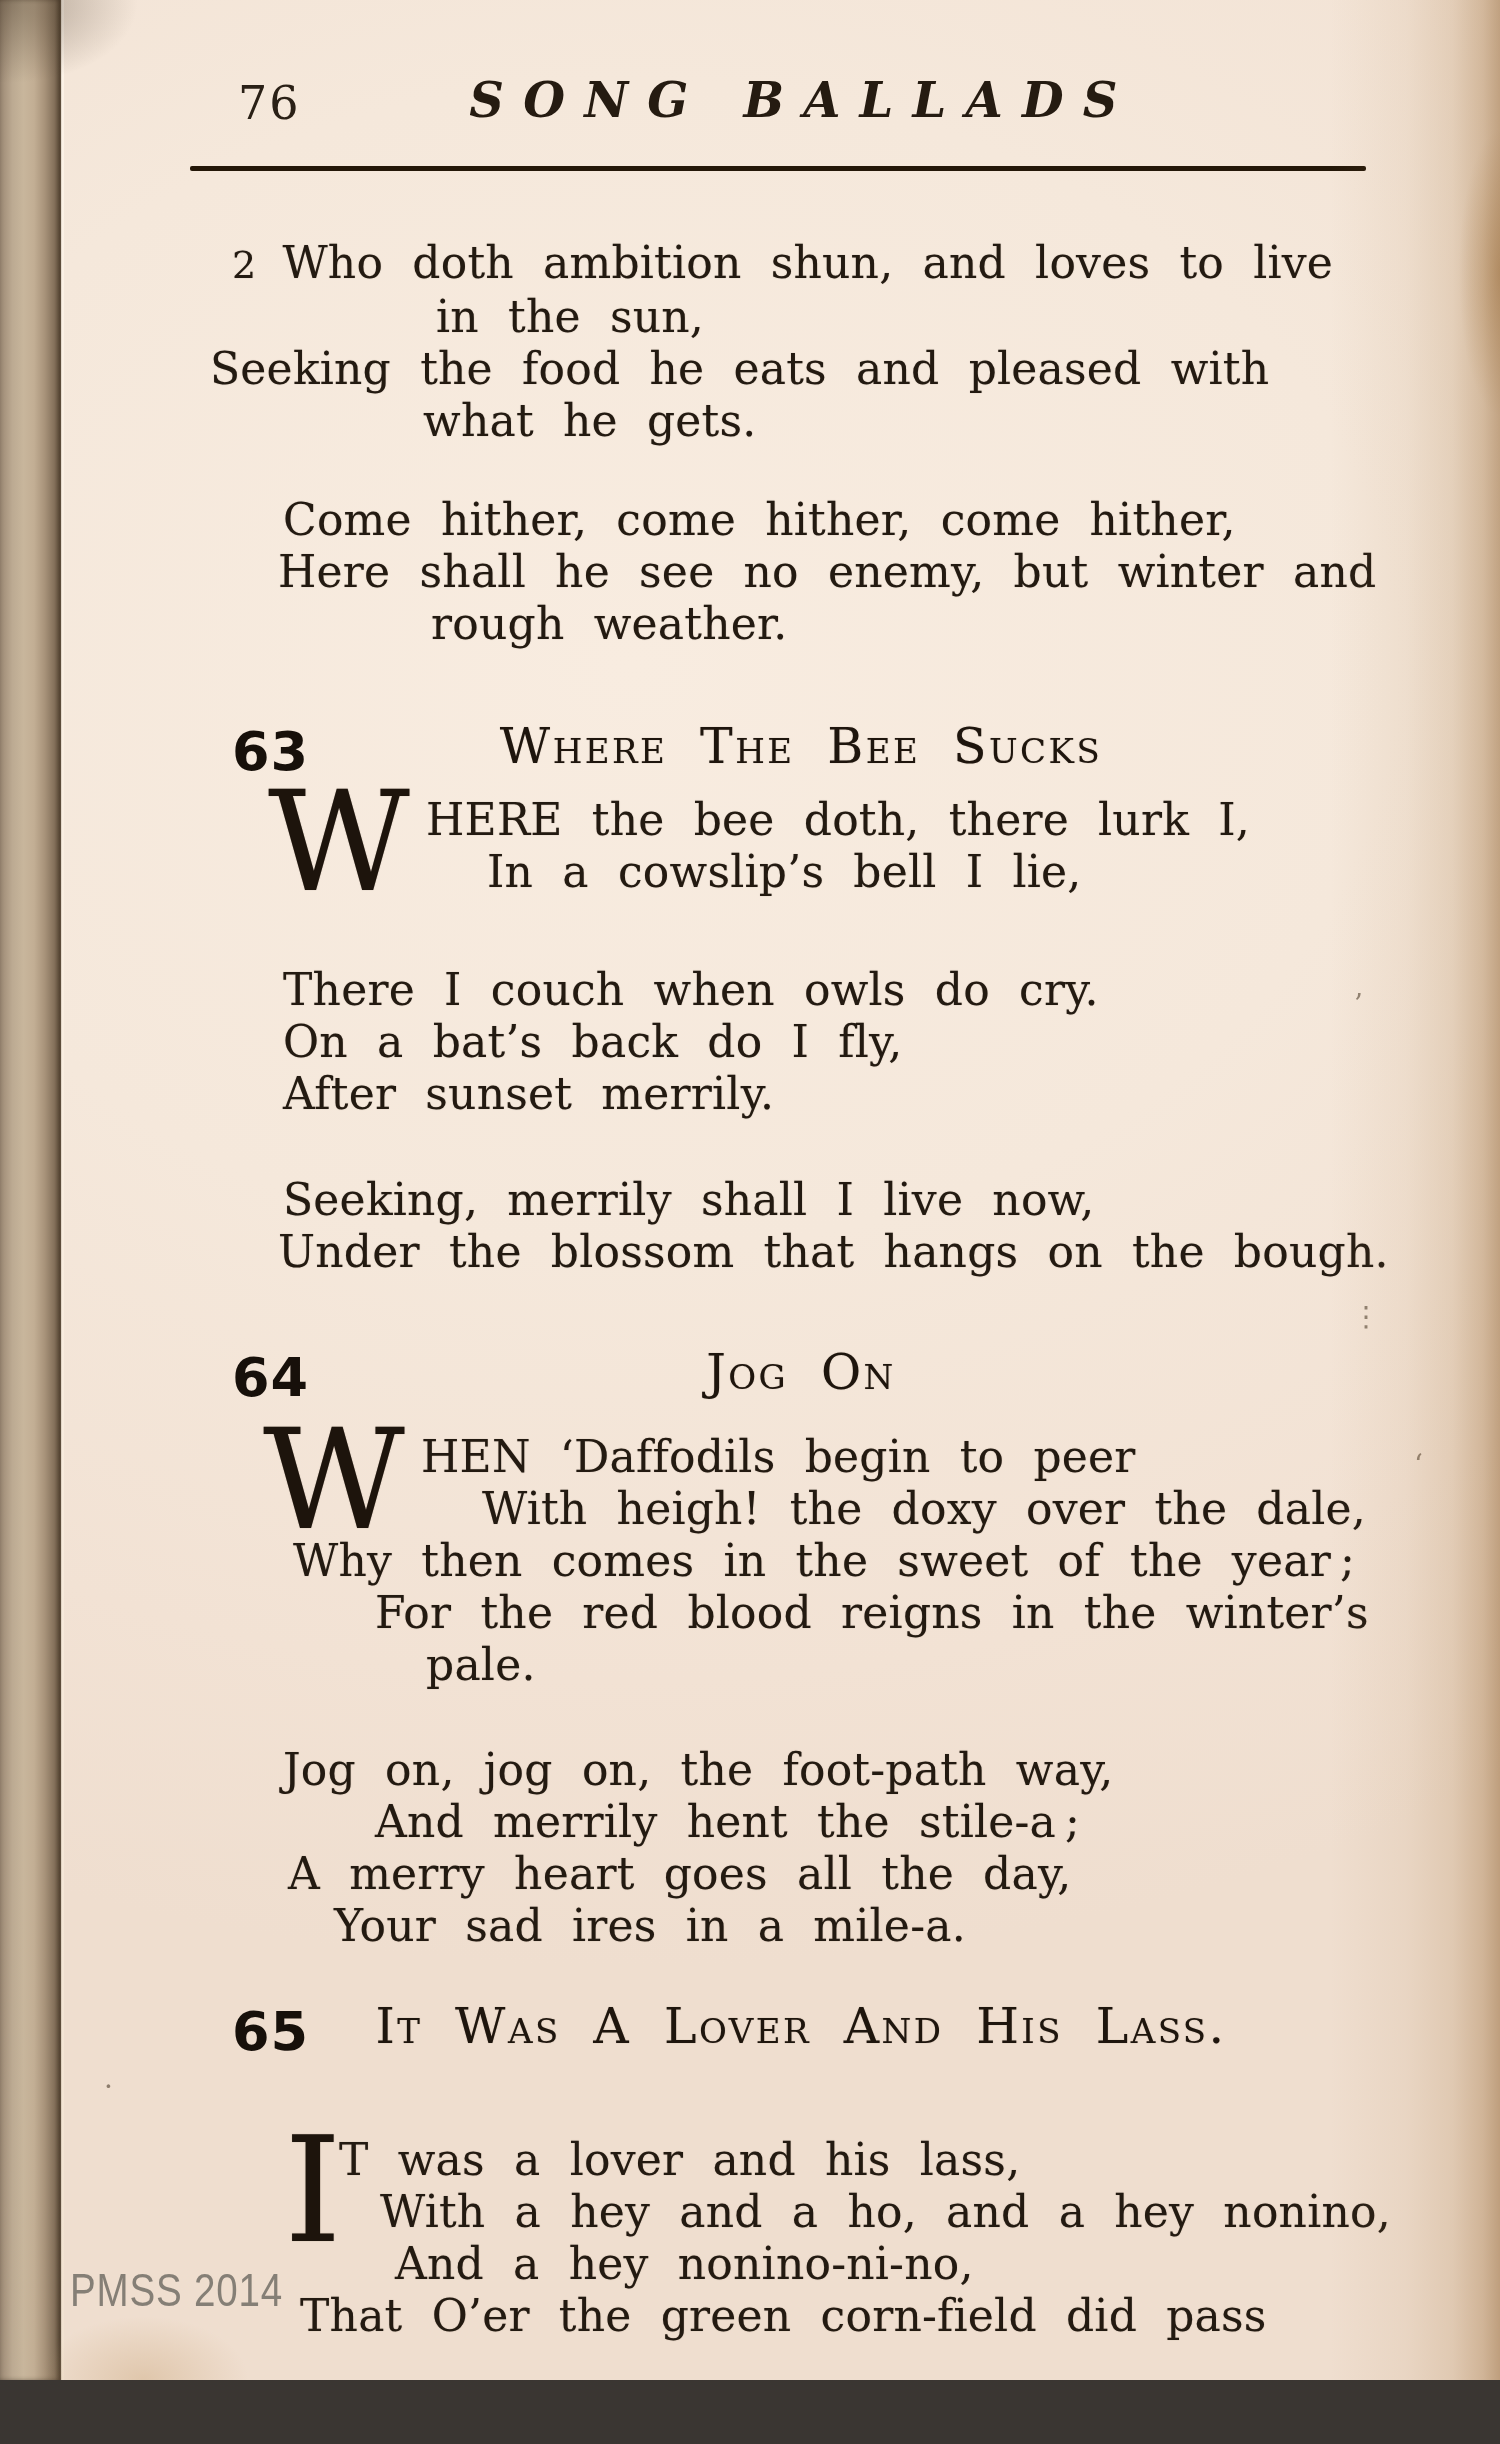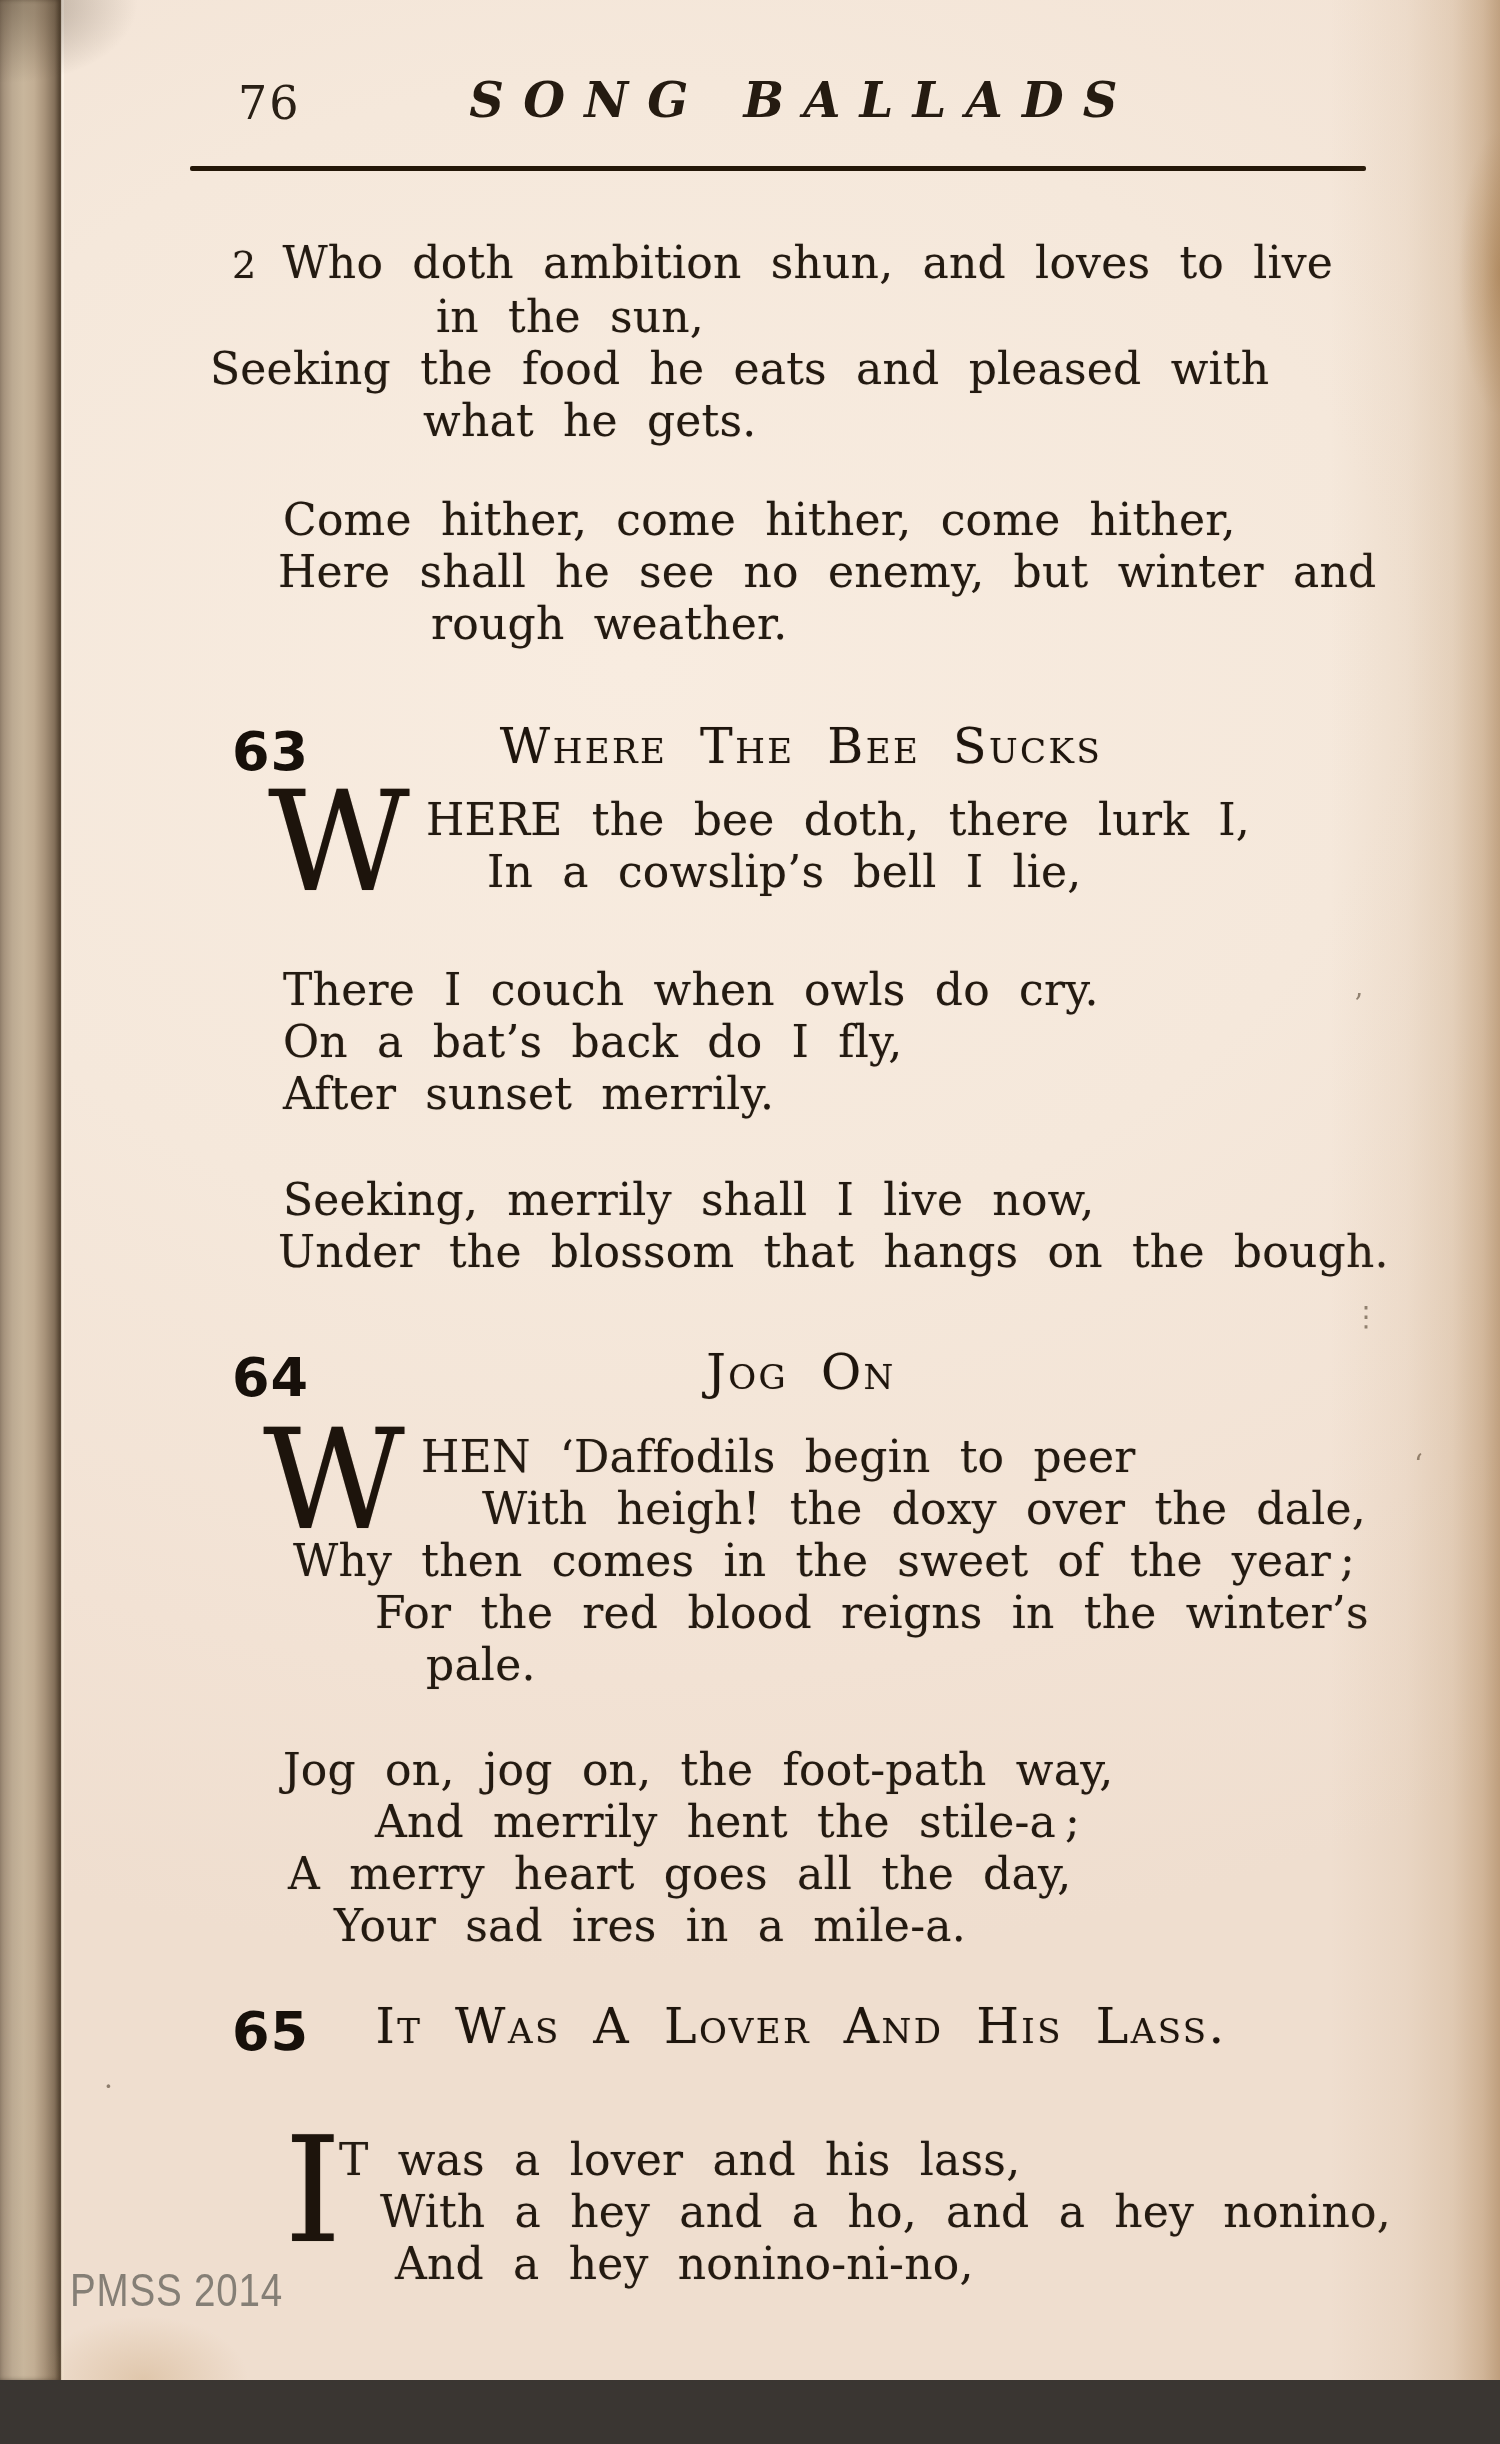--- a/index.html
+++ b/index.html
@@ -152,20 +152,21 @@
         </div>
         <div class="blk heading" style="top: 1998px;">
           <span class="sec-num" style="left: 170px;">65</span>
           <div class="sec-title">It Was A Lover And His Lass.</div>
         </div>
         <div class="blk stanza" style="top: 2134px;">
           <span class="dropcap" style="left: 222px; top: -17px; font-size: 146px;">I</span>
           <div class="line" style="margin-left: 277px;">T was a lover and his lass,</div>
           <div class="line" style="margin-left: 318px;">With a hey  and a ho, and a hey nonino,</div>
           <div class="line" style="margin-left: 333px;">And a hey nonino-ni-no,</div>
+          <div class="line" style="margin-left: 238px;">That O’er the green corn-field did pass</div>
         </div>
         <div class="stray" style="left: 1292px; top: 988px;">’</div>
         <div class="stray" style="left: 1290px; top: 1300px;">⋮</div>
         <div class="stray" style="left: 1352px; top: 1448px;">‘</div>
         <div class="stray" style="left: 42px; top: 2070px;">·</div>
       </div>
     <div class="watermark">PMSS 2014</div>
   </div>
 
   <div class="smudge-tr"></div>

